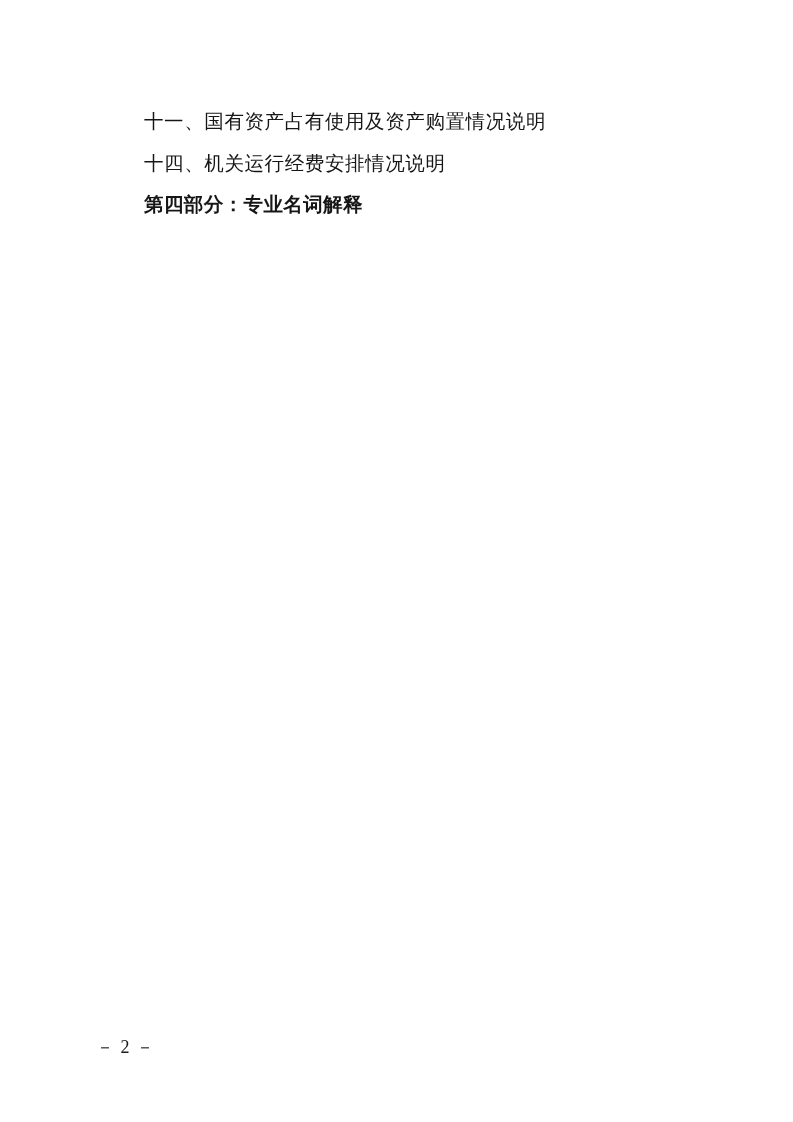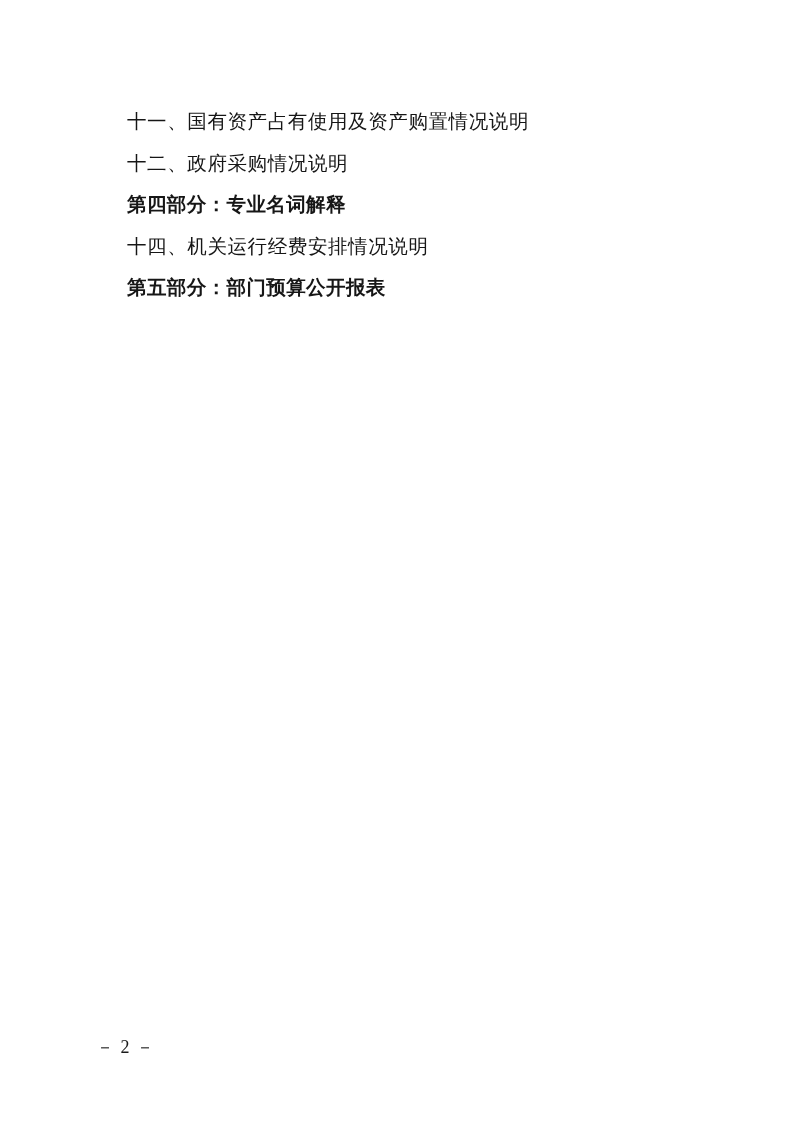--- a/index.html
+++ b/index.html
@@ -19,21 +19,21 @@
     position: absolute;
     top: 0;
     left: 0;
     width: 793px;
     height: 1122px;
     box-sizing: border-box;
   }
   .toc {
     position: absolute;
     top: 112px;
-    left: 127px;
+    left: 144px;
     width: 520px;
   }
   .toc-entry {
     font-size: 19.5px;
     line-height: 1.0;
     margin-bottom: 22px;
     letter-spacing: 0.6px;
     white-space: nowrap;
     color: #161616;
     font-family: "DejaVu Serif", "Liberation Serif", serif;
@@ -56,21 +56,19 @@
     font-family: "Liberation Serif", "DejaVu Serif", serif;
   }
 </style>
 </head>
 <body>
 
 <div class="page">
 
   <div class="toc">
     <div class="toc-entry">十一、国有资产占有使用及资产购置情况说明</div>
-    <div class="toc-entry">十二、政府采购情况说明</div>
+    <div class="toc-entry">十四、机关运行经费安排情况说明</div>
     <div class="toc-entry bold first-bold">第四部分：专业名词解释</div>
-    <div class="toc-entry">十四、机关运行经费安排情况说明</div>
-    <div class="toc-entry bold">第五部分：部门预算公开报表</div>
   </div>
 
   <div class="page-number">－ 2 －</div>
 
 </div>
 
 </body></html>

